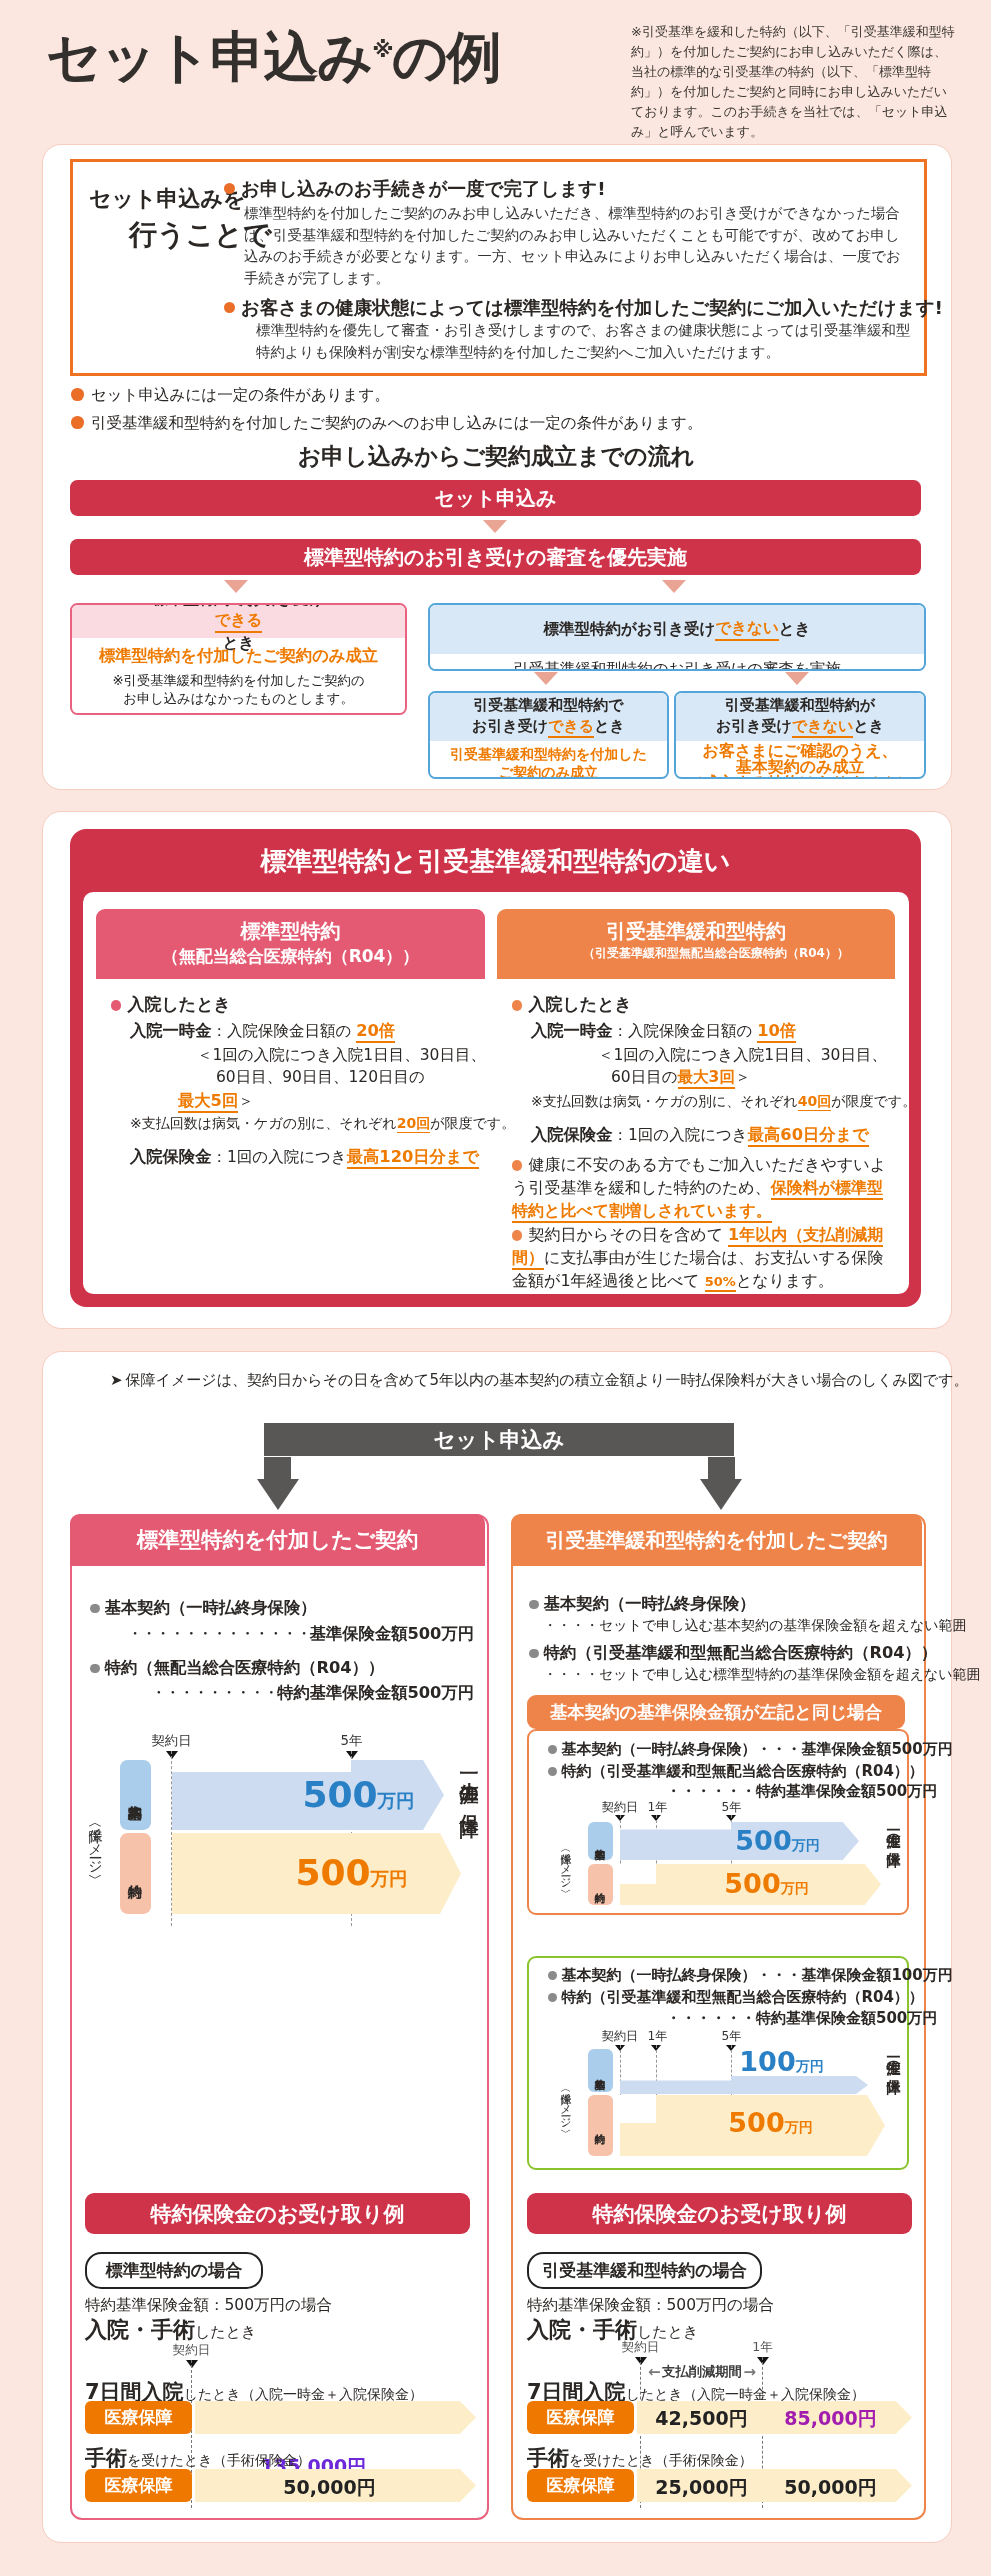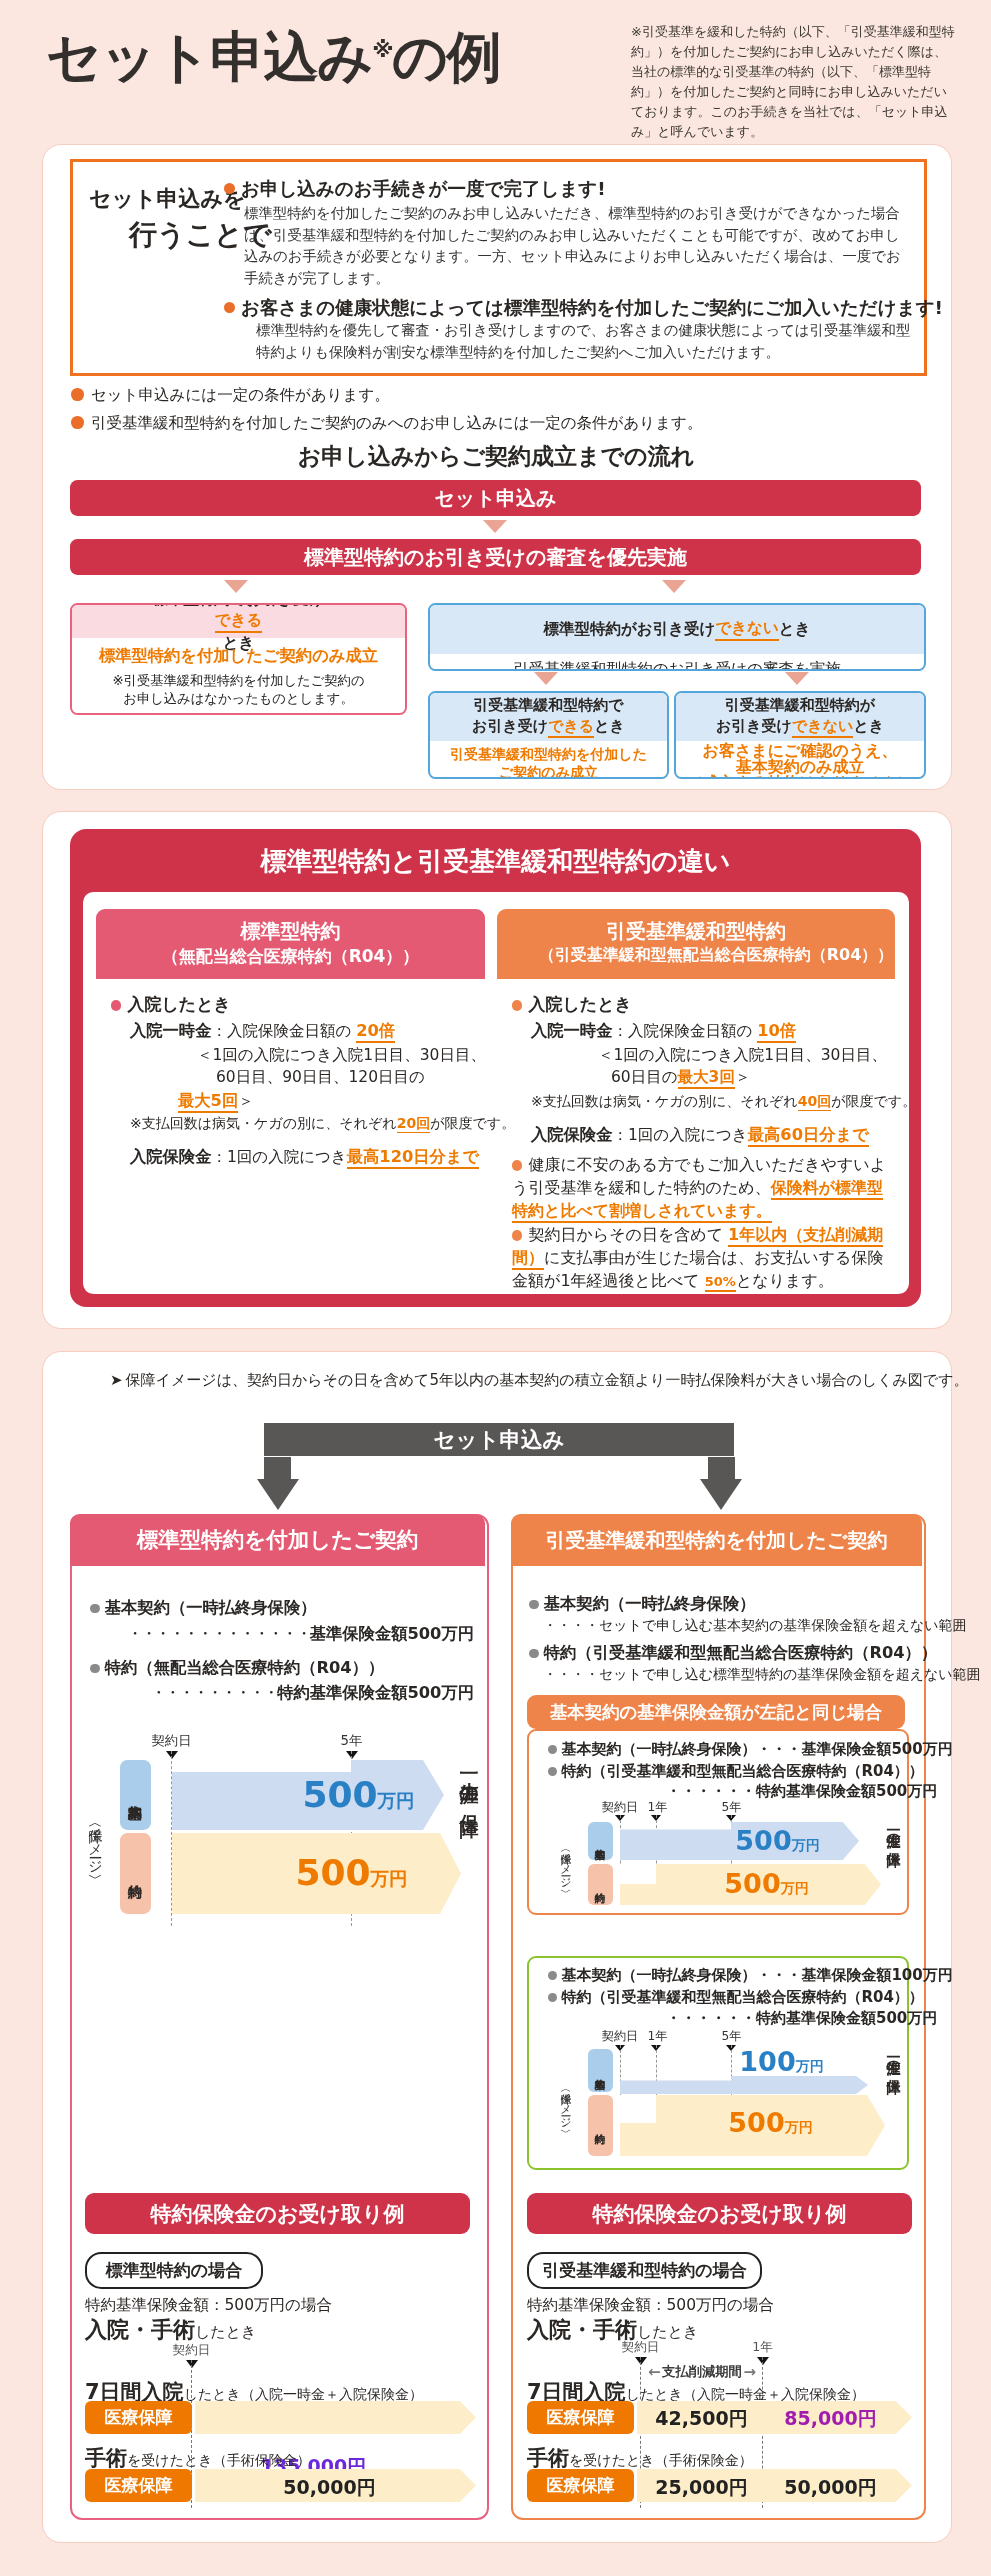--- a/index.html
+++ b/index.html
@@ -113,21 +113,21 @@
   <div class="abs b ctr" style="left:70px;top:844px;width:851px;font-size:26px;color:#fff;">標準型特約と引受基準緩和型特約の違い</div>
   <div class="abs" style="left:83px;top:892px;width:826px;height:402px;background:#fff;border-radius:10.4px;"></div>
 
   <div class="abs ctr" style="left:96px;top:909px;width:389px;height:70px;background:#e45a72;border-radius:9px 9px 0 0;color:#fff;">
     <div class="b" style="font-size:20px;margin-top:9px;">標準型特約</div>
     <div class="b" style="font-size:17px;">（無配当総合医療特約（R04））</div>
   </div>
 
   <div class="abs ctr" style="left:497px;top:909px;width:398px;height:70px;background:#ee8449;border-radius:9px 9px 0 0;color:#fff;">
     <div class="b" style="font-size:20px;margin-top:9px;">引受基準緩和型特約</div>
-    <div class="b" style="font-size:16px;margin-left:40px;">（引受基準緩和型無配当総合医療特約（R04））</div>
+    <div class="b" style="font-size:12px;margin-left:40px;">（引受基準緩和型無配当総合医療特約（R04））</div>
   </div>
 
   <div class="cardline" style="left:111px;top:993px;">
     <span class="dot" style="width:10.4px;height:10.4px;background:#e45a72;margin-right:6px;"></span><span class="b" style="font-size:17px;">入院したとき</span>
   </div>
   <div class="cardline" style="left:130px;top:1020px;">
     <span class="b" style="font-size:16.3px;">入院一時金</span><span>：入院保険金日額の </span><span class="ou" style="font-size:16.3px;">20倍</span>
   </div>
   <div class="cardline" style="left:197px;top:1045px;">＜1回の入院につき入院1日目、30日目、</div>
   <div class="cardline" style="left:216px;top:1067px;">60日目、90日目、120日目の</div>

